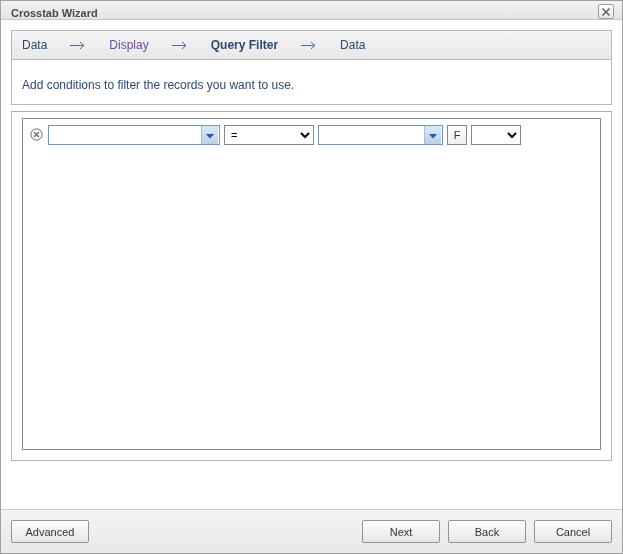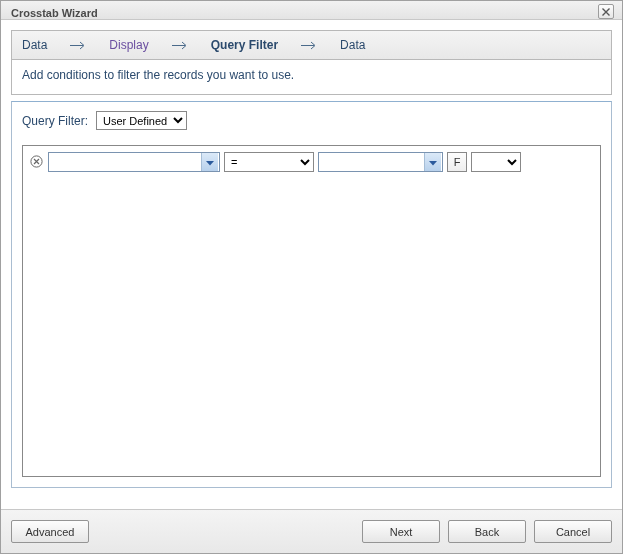--- a/index.html
+++ b/index.html
@@ -63,21 +63,21 @@
     display: inline-flex;
     align-items: center;
     color: #4a6a8a;
   }
   .bc-arrow svg { width: 18px; height: 9px; }
   .instruction-row {
     border-left: 1px solid #b8b8b8;
     border-right: 1px solid #b8b8b8;
     border-bottom: 1px solid #b8b8b8;
     background: #fff;
-    padding: 8px 10px 12px 10px;
+    padding: 18px 10px 12px 10px;
     color: #2b4a6d;
     font-size: 12px;
   }
   .filter-panel {
     border: 1px solid #a9bdd1;
     border-top: 1px solid #8fb0d0;
     margin-top: 6px;
     background: #fff;
   }
   .filter-header {
@@ -242,26 +242,20 @@
         <svg viewBox="0 0 18 9">
             <path d="M1 4.5 L14 4.5 M11 1 L15 4.5 L11 8" stroke="#4a6a8a" stroke-width="1" fill="none"></path>
           </svg>
       </span>
       <span class="bc-item">Data</span>
     </div>
 
     <div class="instruction-row">Add conditions to filter the records you want to use.</div>
 
     <div class="filter-panel">
-      <div class="filter-header">
-        <span>Query Filter:</span>
-        <select>
-          <option>User Defined</option>
-        </select>
-      </div>
 
       <div class="condition-area">
         <div class="condition-row">
           <div class="del-icon">
             <span>
               <svg viewBox="0 0 13 13">
                   <circle cx="6.5" cy="6.5" r="5.6" fill="none" stroke="#666" stroke-width="1"></circle>
                   <path d="M4 4 L9 9 M9 4 L4 9" stroke="#666" stroke-width="1.2"></path>
                 </svg>
             </span>

